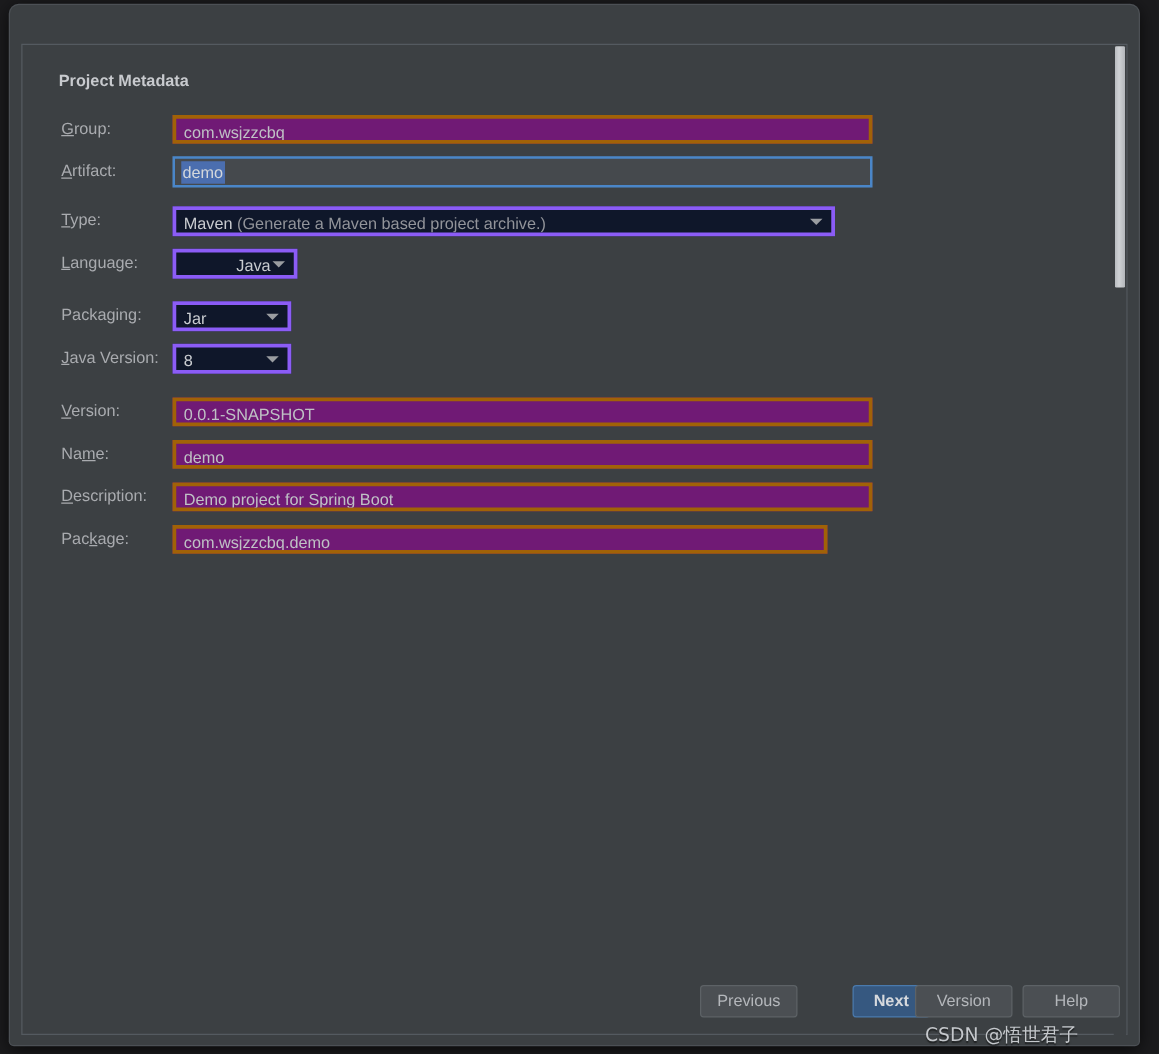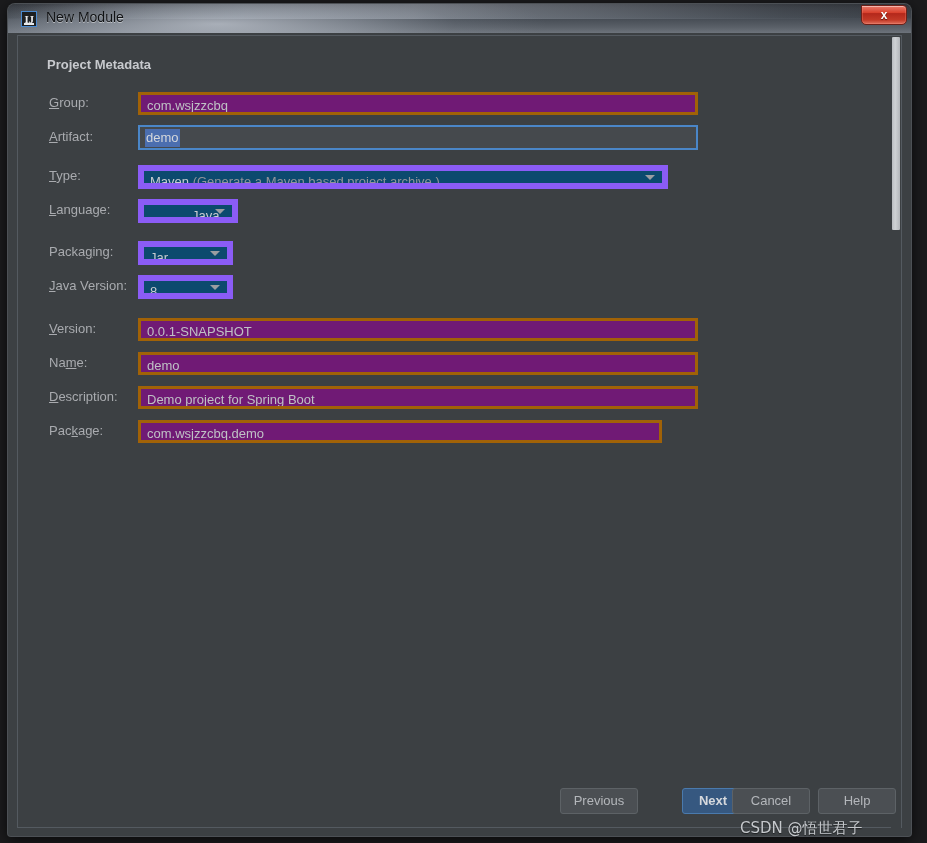--- a/index.html
+++ b/index.html
@@ -210,22 +210,22 @@
   .sel {
     background: #4b6eaf;
     color: #d4d7db;
     padding: 1px 1px 2px 1px;
   }
 
   .combo {
     position: absolute;
     left: 120px;
     height: 24px;
-    background: #0c4a6e;
-    border: 6px solid #8b5cf6;
+    background: #0f172a;
+    border: 3px solid #8b5cf6;
     box-sizing: border-box;
     color: #bfc1c5;
     font-size: 13px;
     line-height: 22px;
     padding-left: 6px;
     white-space: nowrap;
     overflow: hidden;
     cursor: pointer;
   }
   .combo .dim { color: #92949a; }
@@ -273,31 +273,20 @@
     font-family: "DejaVu Sans", sans-serif;
     text-shadow: 0 1px 1px rgba(0,0,0,0.5);
     z-index: 20;
   }
 </style>
 </head>
 <body>
 
 <div id="window">
 
-  <div id="titlebar">
-    <div id="titlebar-glow"></div>
-    <div id="app-icon">
-      <span class="ij">IJ</span>
-      <span class="bar"></span>
-    </div>
-    <div id="window-title">New Module</div>
-    <div id="close-button">
-      <span class="x">x</span>
-    </div>
-  </div>
 
   <div id="content">
 
     <div id="section-title">Project Metadata</div>
 
     <div id="form-rows">
         <div class="row" style="top: 56px;">
           <div class="lbl"><u>G</u>roup:</div>
           <div class="field" style="width: 560px;">com.wsjzzcbq</div>
         </div>
@@ -339,19 +328,19 @@
         </div>
       </div>
 
     <div id="scrollbar-track">
       <div id="scrollbar-thumb"></div>
     </div>
 
     <div id="button-bar">
         <div class="btn" style="left: 542px; width: 78px;">Previous</div>
         <div class="btn primary" style="left: 664px; width: 62px;">Next</div>
-        <div class="btn" style="left: 714px; width: 78px;">Cancel</div>
+        <div class="btn" style="left: 714px; width: 78px;">Version</div>
         <div class="btn" style="left: 800px; width: 78px;">Help</div>
       </div>
   </div>
 
   <div id="watermark">CSDN @悟世君子</div>
 </div>
 
 </body></html>

